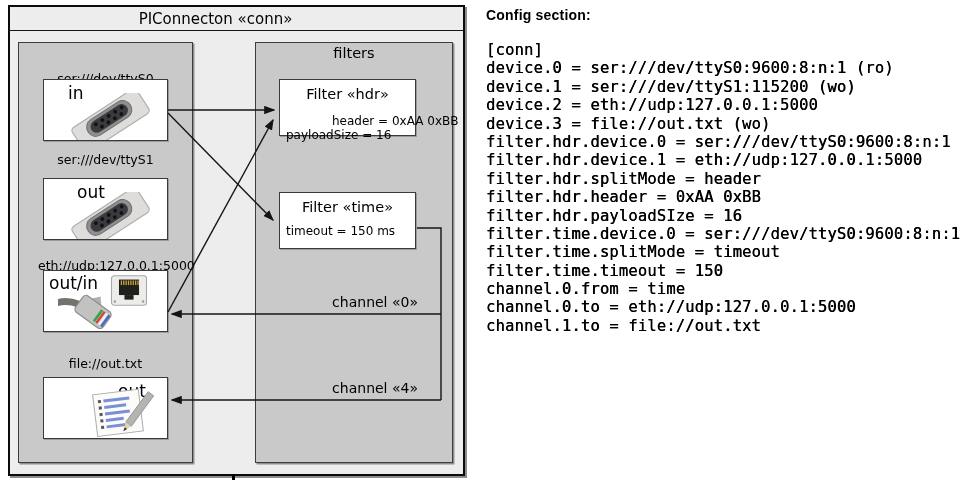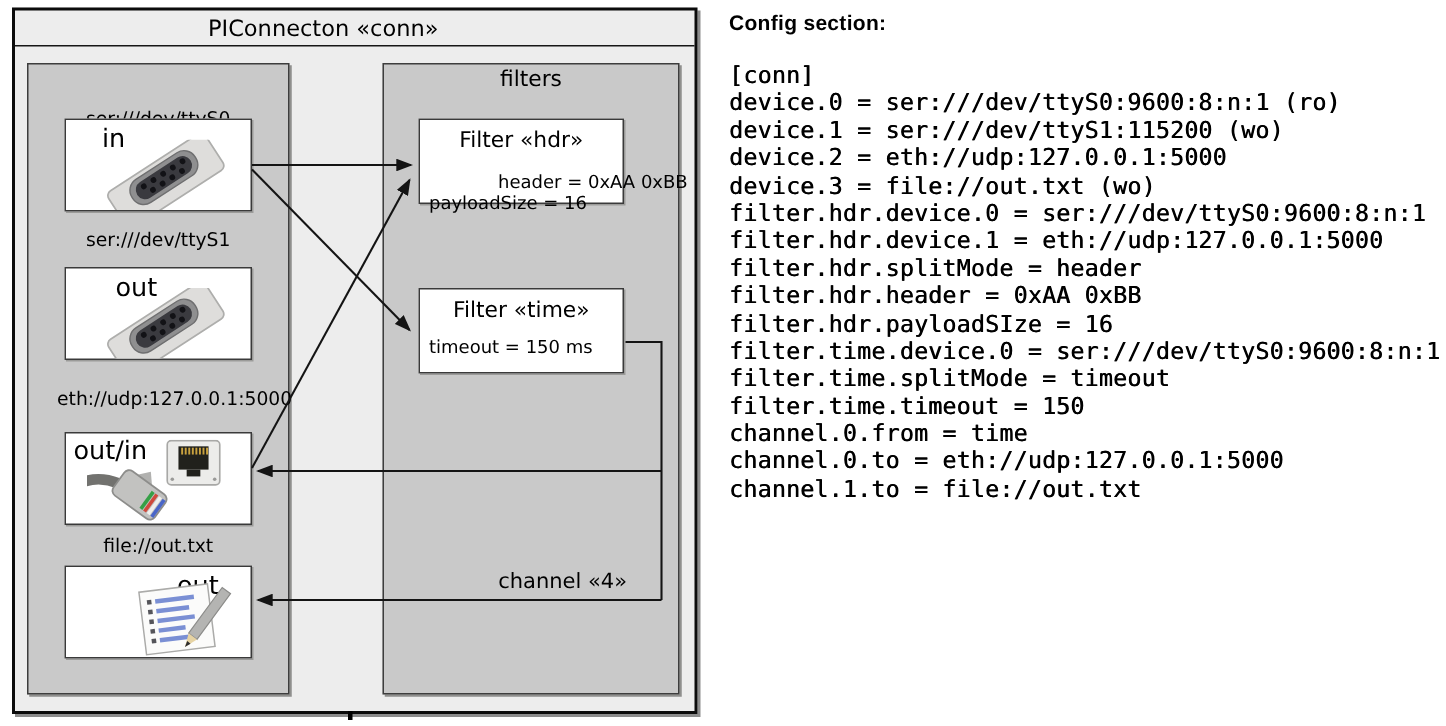--- a/index.html
+++ b/index.html
@@ -18,21 +18,21 @@
   .panel{background:#c9c9c9;border:1.6px solid #3d3d3d;box-shadow:1.5px 1.5px 0 #8f8f8d;}
   .panel-devices{left:18px;top:42px;width:175px;height:421px;}
   .panel-filters{left:255px;top:42px;width:198px;height:421px;}
   .filters-title{left:255px;top:45px;width:198px;text-align:center;font-size:14.5px;}
 
   
   .dev-label{left:18px;width:175px;text-align:center;font-size:12.5px;white-space:nowrap;}
   .dl0{top:71px;} .dl1{top:152px;} .dl2{top:258px;padding-left:20px;} .dl3{top:356px;}
   .dev-box{left:43px;width:125px;height:62px;background:#fff;border:1.7px solid #3a3a3a;
            box-shadow:1px 1px 0 #9b9b99;overflow:hidden;}
-  .db0{top:79px;} .db1{top:178px;} .db2{top:288px;text-align:right;} .db3{top:377px;}
+  .db0{top:79px;} .db1{top:178px;} .db2{top:270px;text-align:right;} .db3{top:377px;}
   .dev-dir{position:absolute;font-size:17px;line-height:19px;white-space:nowrap;}
   .dd0{left:24px;top:4px;} .dd1{left:33px;top:4px;} .dd2{left:5px;top:3px;} .dd3{left:74px;top:4px;}
   .icon{position:absolute;}
   .ic-ser{left:16px;top:13px;width:98px;height:50px;}
   .ic-jack{left:66px;top:4px;width:38px;height:31px;}
   .ic-cable{left:14px;top:17px;width:64px;height:46px;}
   .ic-note{left:42px;top:8px;width:80px;height:54px;}
 
   
   .filter-box{left:279px;width:137px;height:57px;background:#fff;border:1.7px solid #3a3a3a;
@@ -180,20 +180,21 @@
   <div class="abs filter-box fb0">
     <div class="filter-title">Filter «hdr»</div>
     <div class="filter-attr fa00">header = 0xAA 0xBB</div>
     <div class="filter-attr fa01">payloadSize = 16</div>
   </div>
   <div class="abs filter-box fb1">
     <div class="filter-title">Filter «time»</div>
     <div class="filter-attr fa10">timeout = 150 ms</div>
   </div>
 
+  <div class="abs chan-label ch0">channel «0»</div>
   <div class="abs chan-label ch1">channel «4»</div>
 
   <svg class="abs overlay" width="964" height="484" viewBox="0 0 964 484">
     <defs>
       <marker id="arr" markerWidth="8" markerHeight="6" refX="7" refY="3" orient="auto">
         <path d="M0,0 L8,3 L0,6 z" fill="#141414"></path>
       </marker>
     </defs>
     <g stroke="#141414" stroke-width="1.4" fill="none">
       <line x1="168" y1="110" x2="274" y2="110" marker-end="url(#arr)"></line>

